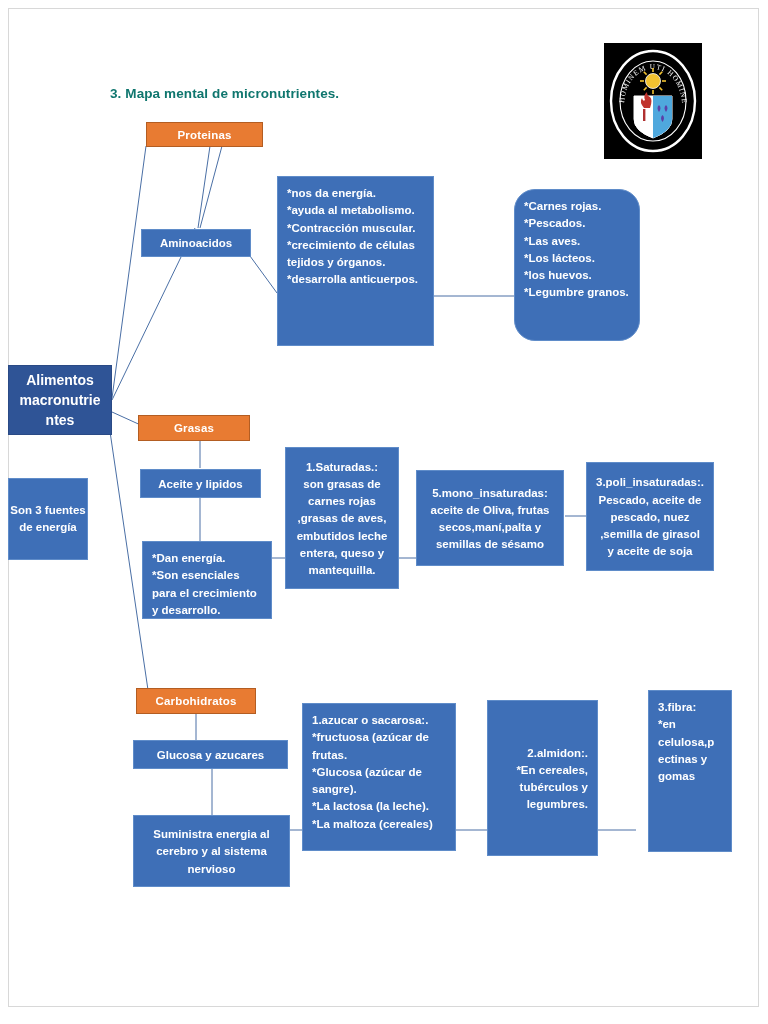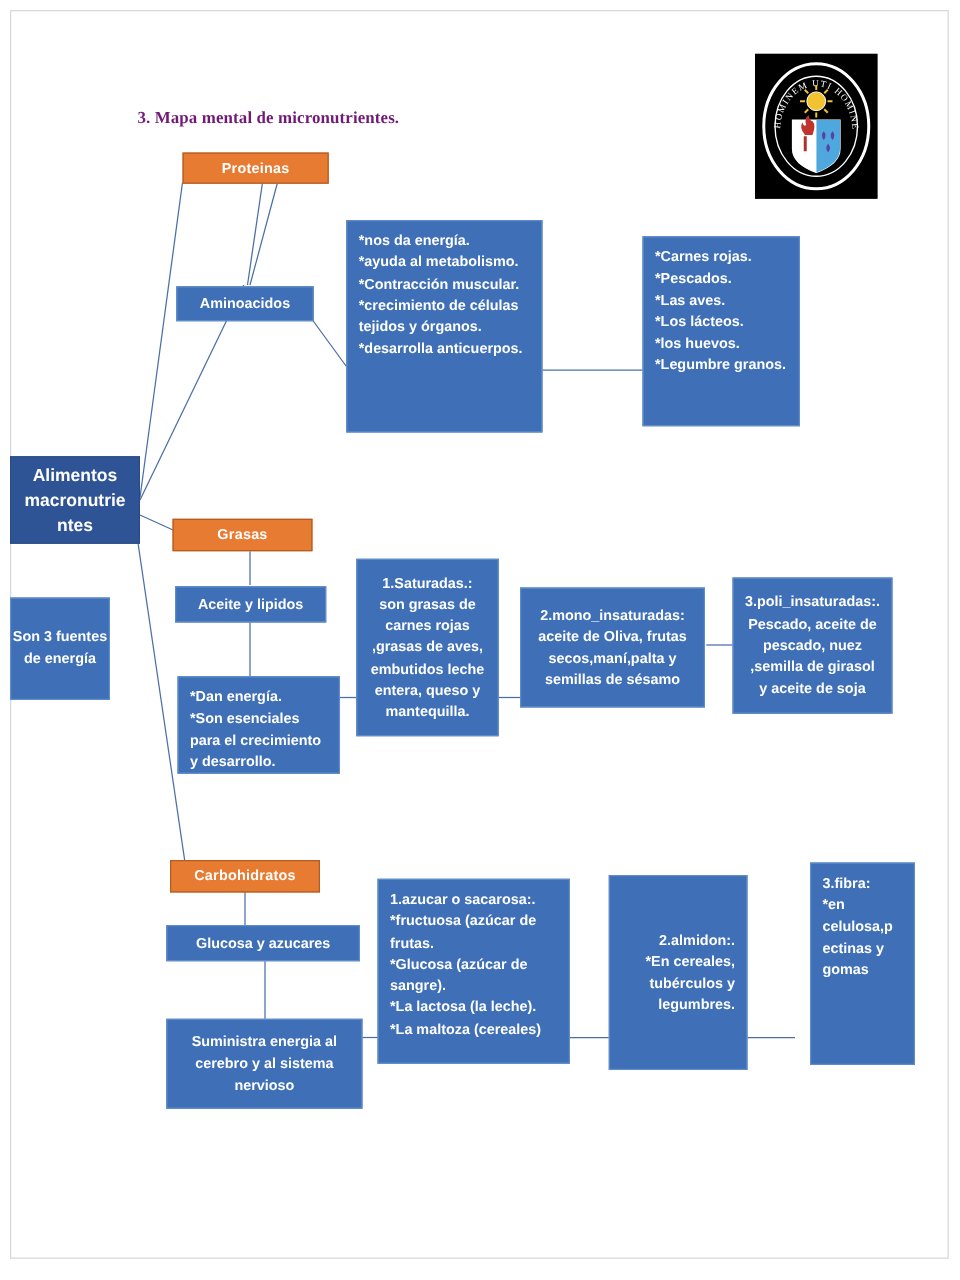--- a/index.html
+++ b/index.html
@@ -102,24 +102,23 @@
     align-items: center;
     justify-content: flex-start;
     text-align: left;
   }
   #title {
     position: absolute;
     left: 110px;
     top: 86px;
     font-size: 13.5px;
     font-weight: bold;
-    color: #701a75;
+    color: #0f766e;
     letter-spacing: .1px;
     white-space: nowrap;
-    font-family: Liberation Serif, serif;
   }
   
   #logo {
     position: absolute;
     left: 604px;
     top: 43px;
     width: 98px;
     height: 116px;
     background: #000000;
   }
@@ -219,37 +218,37 @@
   <div class="node n-orange" style="left:146px; top:122px; width:117px; height:25px;">Proteinas</div>
 
   <div class="node n-blue" style="left:141px; top:229px; width:110px; height:28px;">Aminoacidos</div>
 
   <div class="node n-para left" style="left:277px; top:176px; width:157px; height:170px;">*nos da energía.
 *ayuda al metabolismo.
 *Contracción muscular.
 *crecimiento de células tejidos y órganos.
 *desarrolla anticuerpos.</div>
 
-  <div class="node n-para left" style="left:514px; top:189px; width:126px; height:152px;">*Carnes rojas.
+  <div class="node n-para left" style="left:514px; top:189px; width:126px; height:152px;border-radius:21px;">*Carnes rojas.
 *Pescados.
 *Las aves.
 *Los lácteos.
 *los huevos.
 *Legumbre granos.</div>
 
   <div class="node n-orange" style="left:138px; top:415px; width:112px; height:26px;">Grasas</div>
 
   <div class="node n-blue" style="left:140px; top:469px; width:121px; height:29px;">Aceite y lipidos</div>
 
   <div class="node n-para left" style="left:142px; top:541px; width:130px; height:78px;">*Dan energía.
 *Son esenciales para el crecimiento y desarrollo.</div>
 
   <div class="node n-para center" style="left:285px; top:447px; width:114px; height:142px;">1.Saturadas.: son grasas de carnes rojas ,grasas de aves, embutidos leche entera, queso y mantequilla.</div>
 
-  <div class="node n-para center" style="left:416px; top:470px; width:148px; height:96px;">2.mono_insaturadas: aceite de Oliva, frutas secos,maní,palta y semillas de sésamo</div>
+  <div class="node n-para center" style="left:416px; top:470px; width:148px; height:96px;">5.mono_insaturadas: aceite de Oliva, frutas secos,maní,palta y semillas de sésamo</div>
 
   <div class="node n-para center" style="left:586px; top:462px; width:128px; height:109px;">3.poli_insaturadas:. Pescado, aceite de pescado, nuez ,semilla de girasol y aceite de soja</div>
 
   <div class="node n-orange" style="left:136px; top:688px; width:120px; height:26px;">Carbohidratos</div>
 
   <div class="node n-blue" style="left:133px; top:740px; width:155px; height:29px;">Glucosa y azucares</div>
 
   <div class="node n-para center" style="left:133px; top:815px; width:157px; height:72px;">Suministra energia al cerebro y al sistema nervioso</div>
 
   <div class="node n-para left" style="left:302px; top:703px; width:154px; height:148px;">1.azucar o sacarosa:.

